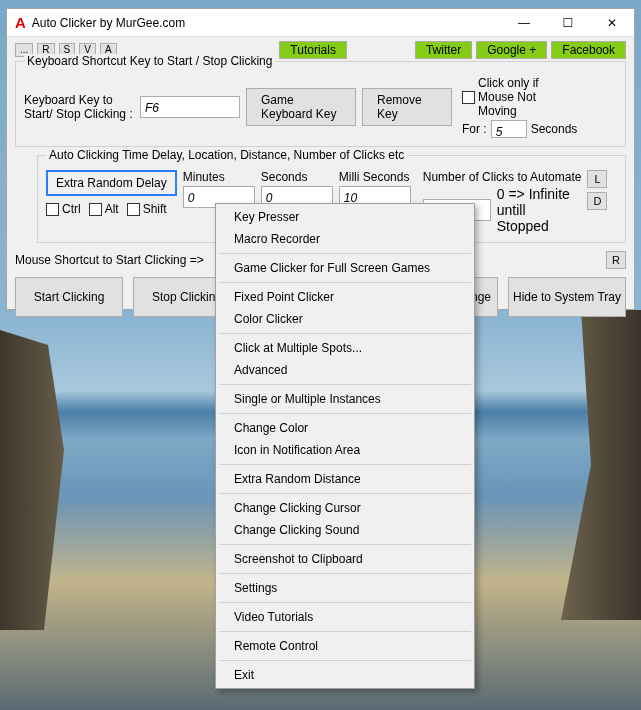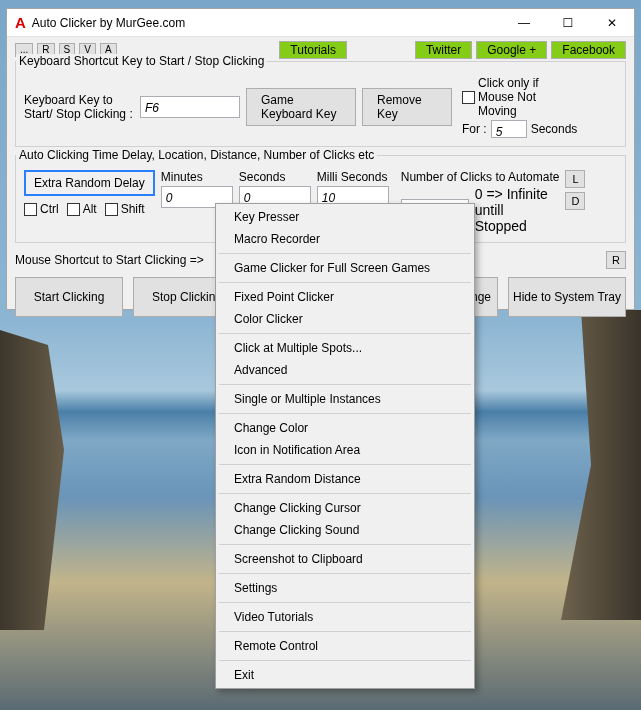--- a/index.html
+++ b/index.html
@@ -20,21 +20,21 @@
   .titlebar { height: 28px; background:#fff; display:flex; align-items:center; padding-left:8px; border-bottom:1px solid #e0e0e0;}
   .title-icon { color:#d00; font-weight:bold; font-size:15px; margin-right:6px;}
   .title-text { flex:0 0 auto;}
   .title-spacer{flex:1;}
   .winbtn { width:44px; height:28px; display:flex; align-items:center; justify-content:center; }
   .content { position:relative; padding:4px 8px 8px 8px;}
   .toprow { display:flex; gap:4px; align-items:center;}
   .smallbtn { border:1px solid #adadad; background:#e1e1e1; font-size:10px; padding:0 4px; height:14px; line-height:12px;}
   .linkbtn { border:1px solid #adadad; background:#84cc16; height:18px; padding:0 10px; line-height:16px;}
   .group { border:1px solid #d0d0d0; margin-top:2px; padding:8px 8px; position:relative;}
-  .group-title { position:absolute; top:-8px; left:0; background:#f0f0f0; padding:0 3px; font-size:12px;}
+  .group-title { position:absolute; top:-8px; left:8px; background:#f0f0f0; padding:0 3px; font-size:12px;}
   .row { display:flex; align-items:center; gap:6px;}
   .field { border:1px solid #abadb3; background:#fff; height:22px; padding:2px 4px; line-height:18px;font-style:italic;}
   .btn { border:1px solid #adadad; background:#e1e1e1; height:38px; padding:0 14px; display:flex; align-items:center; justify-content:center;}
   .chk { display:flex; align-items:center; gap:3px;}
   .chkbox{ width:13px; height:13px; border:1px solid #333; background:#fff;}
   .sel { border:2px solid #2a7fff; padding:3px 8px; background:#f0f0f0; height:26px; display:flex; align-items:center;}
   .col { display:flex; flex-direction:column; gap:2px;}
   .sqbtn{border:1px solid #adadad;background:#e1e1e1;width:20px;height:18px;display:flex;align-items:center;justify-content:center;font-size:11px;}
   .menu {
     position:absolute; left:215px; top:203px; width:260px; background:#f0f0f0;
@@ -99,21 +99,21 @@
           </div>
           <div class="row" style="gap:4px">
             <span>For :</span>
             <div class="field" style="width:36px;height:18px;">5</div>
             <span>Seconds</span>
           </div>
         </div>
       </div>
     </div>
 
-    <div class="group" style="padding-top:14px;margin-top:8px;">
+    <div class="group" style="padding-top:14px;margin-top:8px;margin-left:22px;">
       <div class="group-title">Auto Clicking Time Delay, Location, Distance, Number of Clicks etc</div>
       <div class="row" style="align-items:flex-start;">
         <div class="col" style="gap:6px;">
           <div class="sel">Extra Random Delay</div>
           <div class="row" style="gap:8px;">
             <div class="chk">
                 <div class="chkbox"></div>
                 <span>Ctrl</span>
               </div>
             <div class="chk">

